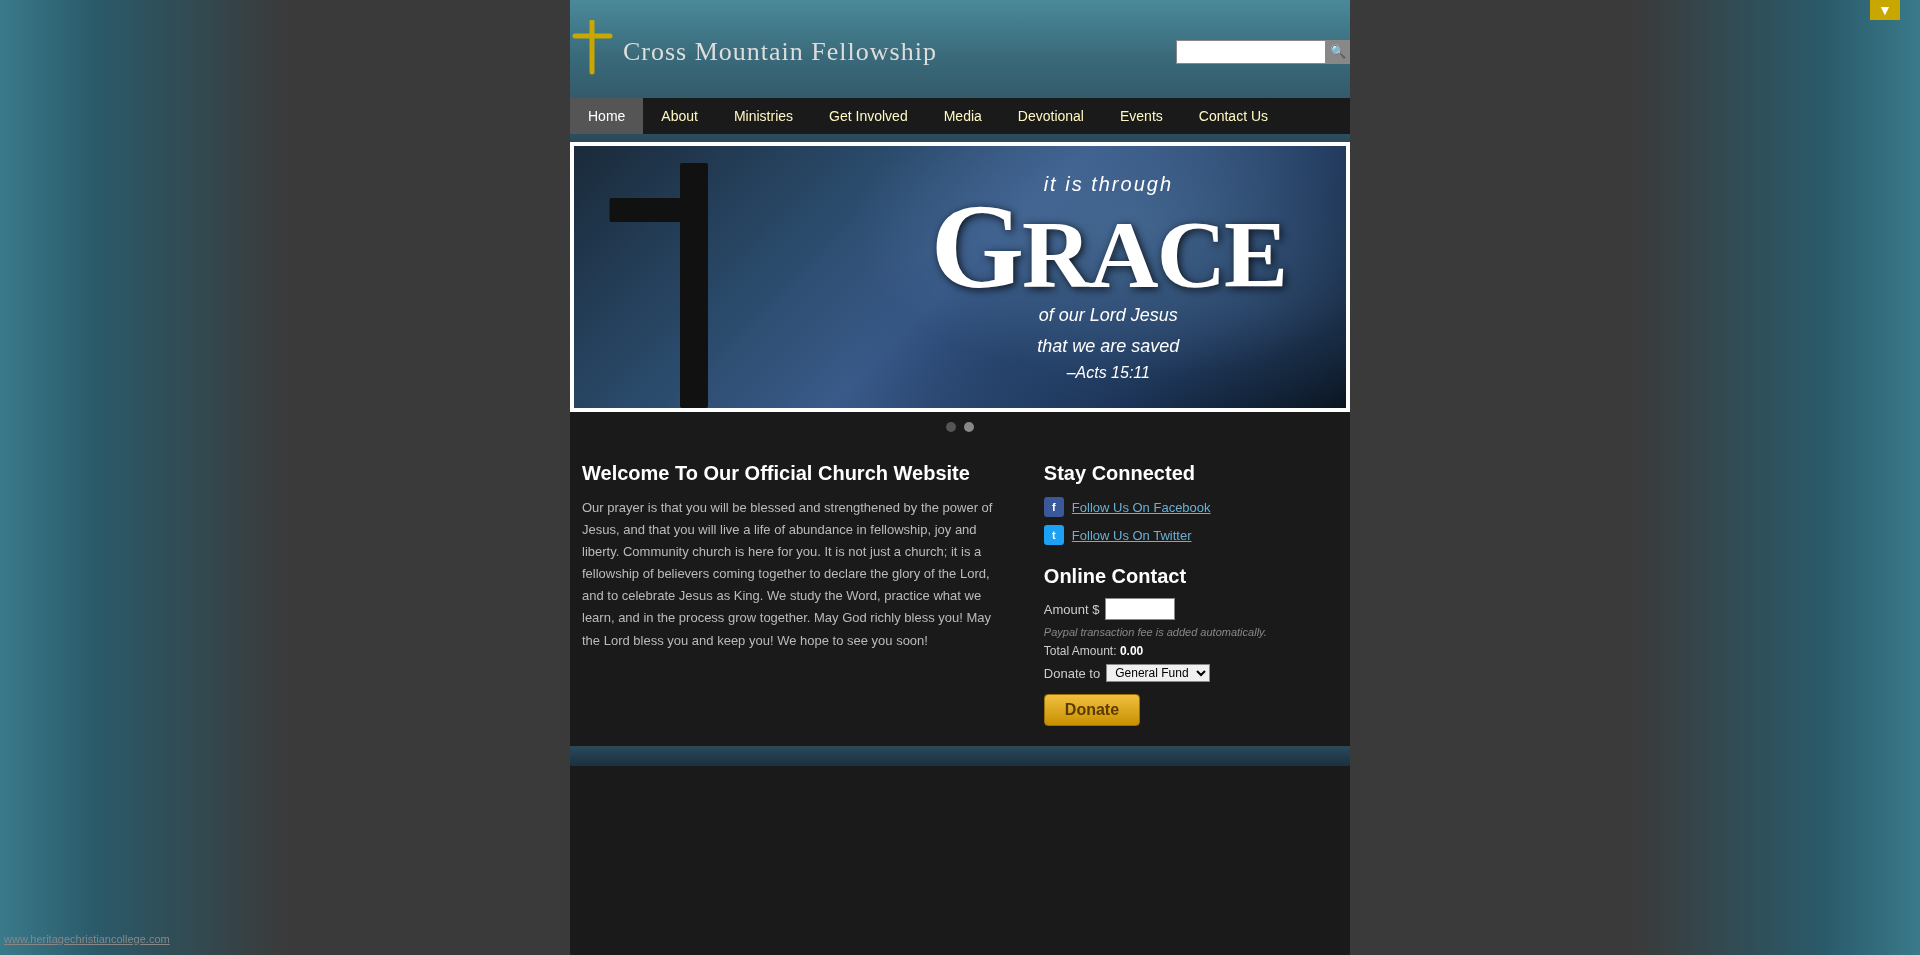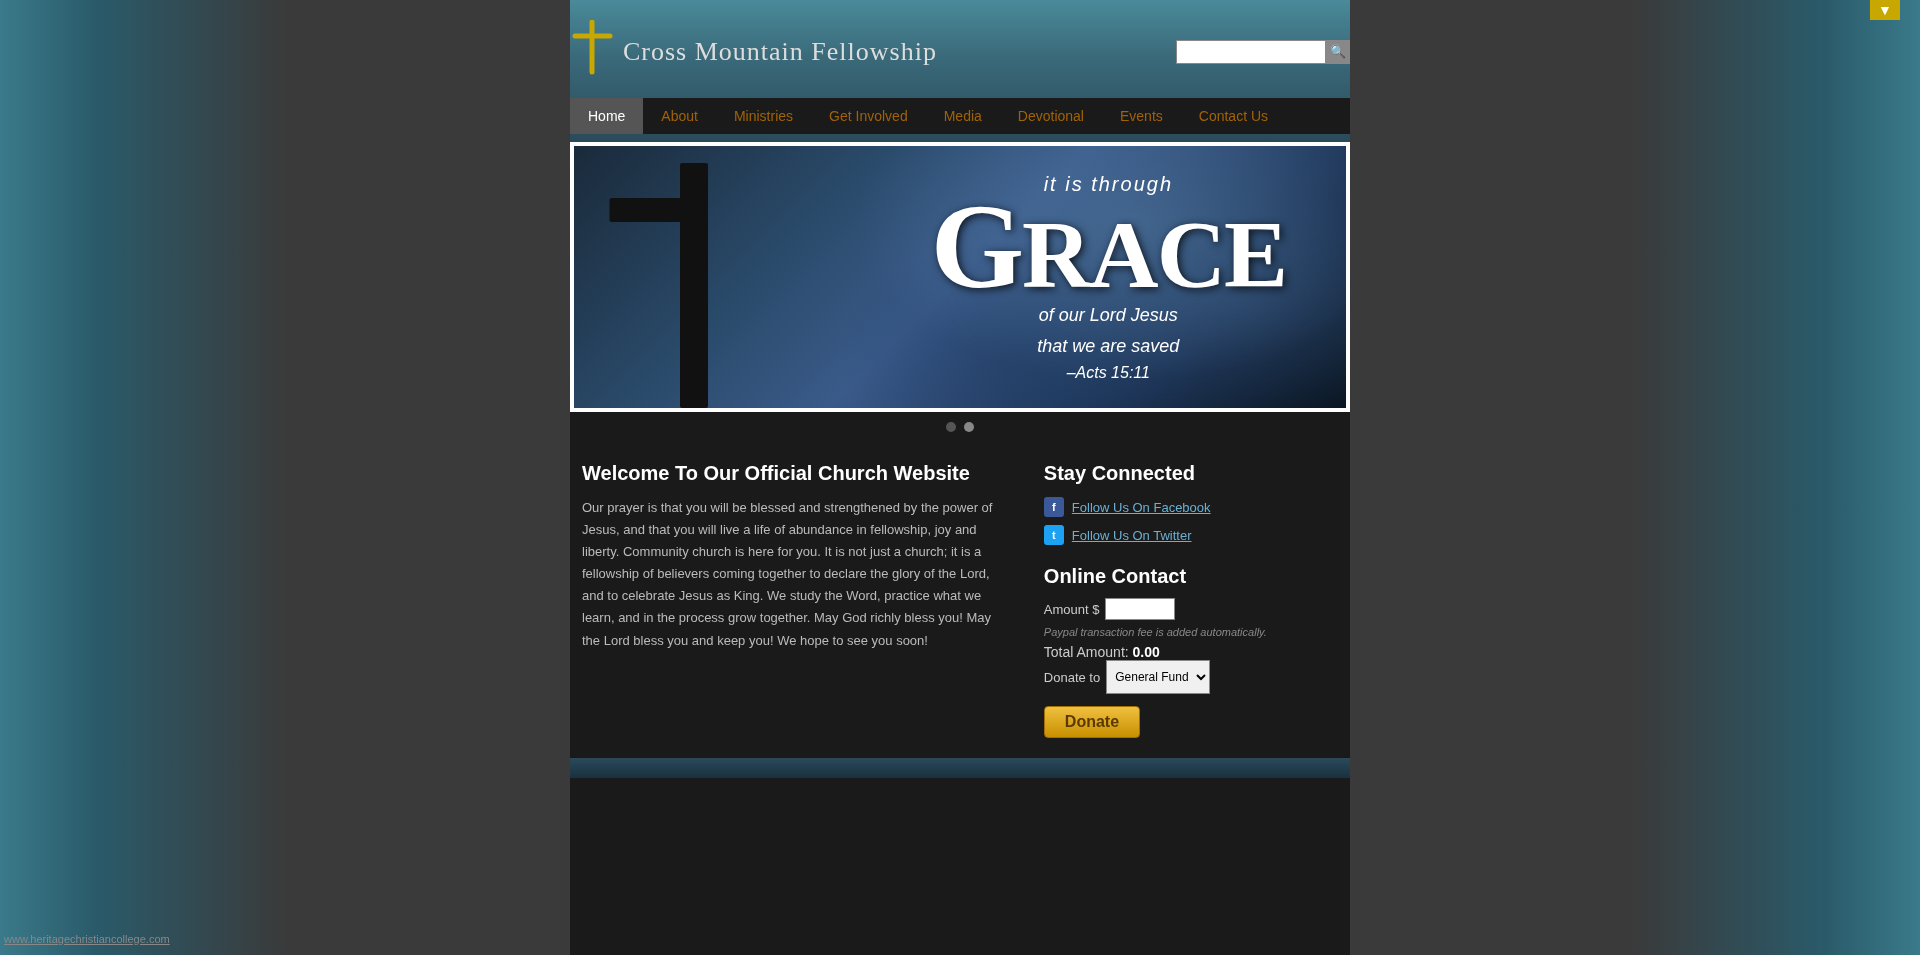--- a/index.html
+++ b/index.html
@@ -81,21 +81,21 @@
     
     .nav {
       width: 780px;
       background: #1a1a1a;
       display: flex;
       align-items: center;
     }
 
     .nav-item {
       padding: 10px 18px;
-      color: #a16207;
+      color: #fef9c3;
       font-size: 14px;
       cursor: pointer;
       text-decoration: none;
       display: block;
     }
 
     .nav-item.active {
       background: #555;
       color: #fff;
     }
@@ -292,41 +292,42 @@
 
     .paypal-note {
       font-size: 11px;
       color: #888;
       font-style: italic;
       margin-bottom: 6px;
     }
 
     .total-row {
       color: #ccc;
-      font-size: 14px;
+      font-size: 12px;
+      margin-bottom: 6px;
     }
 
     .total-row strong {
       color: #fff;
     }
 
     .donate-to-row {
       display: flex;
       align-items: center;
       gap: 6px;
       margin-bottom: 12px;
     }
 
     .donate-to-label {
       color: #ccc;
       font-size: 13px;
     }
 
     .donate-select {
-      height: 34px;
+      height: 18px;
       font-size: 12px;
       border: 1px solid #888;
       background: #f0f0f0;
       padding: 0 4px;
     }
 
     .donate-btn {
       display: inline-block;
       background: linear-gradient(to bottom, #f0c040, #c89000);
       border: 1px solid #a07000;

